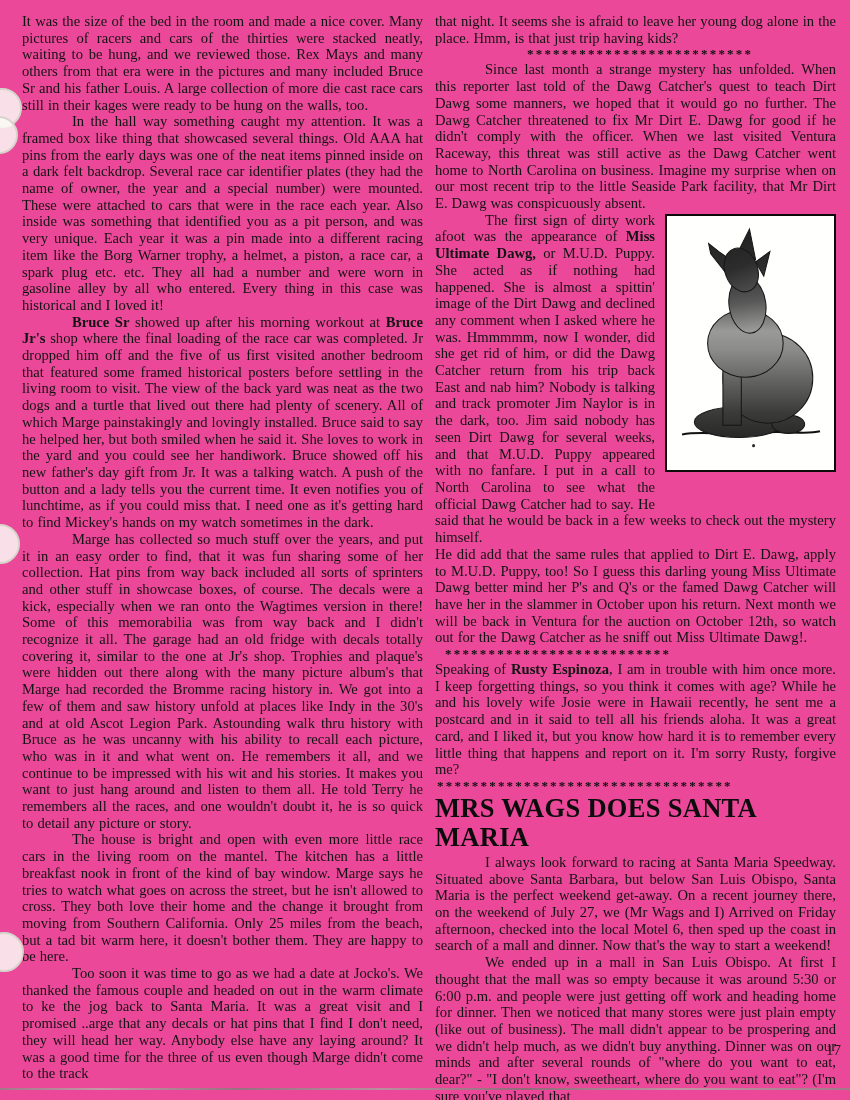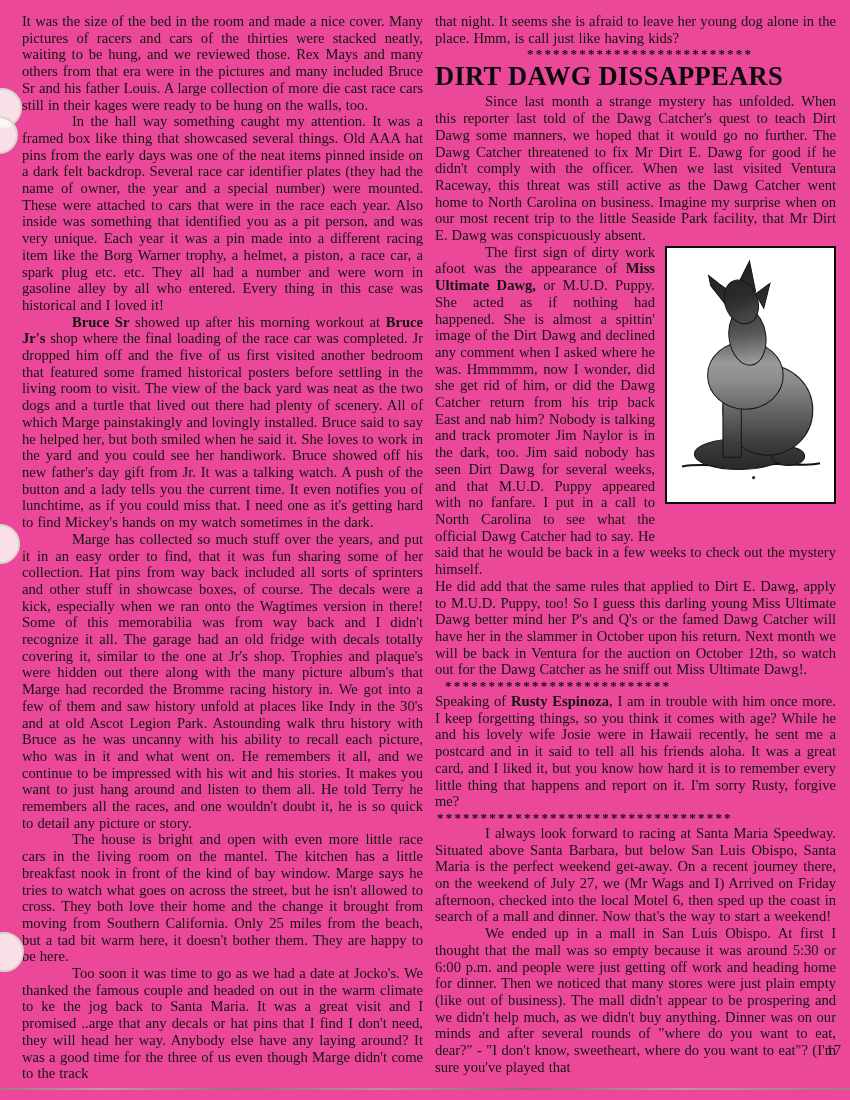--- a/index.html
+++ b/index.html
@@ -49,25 +49,24 @@
     <div class="col">
       <p class="body"><span>It was the size of the bed in the room and made a nice cover. Many pictures of racers and cars of the thirties were stacked neatly, waiting to be hung, and we reviewed those. Rex Mays and many others from that era were in the pictures and many included Bruce Sr and his father Louis. A large collection of more die cast race cars still in their kages were ready to be hung on the walls, too.</span></p>
       <p class="body ind"><span>In the hall way something caught my attention. It was a framed box like thing that showcased several things. Old AAA hat pins from the early days was one of the neat items pinned inside on a dark felt backdrop. Several race car identifier plates (they had the name of owner, the year and a special number) were mounted. These were attached to cars that were in the race each year. Also inside was something that identified you as a pit person, and was very unique. Each year it was a pin made into a different racing item like the Borg Warner trophy, a helmet, a piston, a race car, a spark plug etc. etc. They all had a number and were worn in gasoline alley by all who entered. Every thing in this case was historical and I loved it!</span></p>
       <p class="body ind"><span><b>Bruce Sr</b> showed up after his morning workout at <b>Bruce Jr's</b> shop where the final loading of the race car was completed. Jr dropped him off and the five of us first visited another bedroom that featured some framed historical posters before settling in the living room to visit. The view of the back yard was neat as the two dogs and a turtle that lived out there had plenty of scenery. All of which Marge painstakingly and lovingly installed. Bruce said to say he helped her, but both smiled when he said it. She loves to work in the yard and you could see her handiwork. Bruce showed off his new father's day gift from Jr. It was a talking watch. A push of the button and a lady tells you the current time. It even notifies you of lunchtime, as if you could miss that. I need one as it's getting hard to find Mickey's hands on my watch sometimes in the dark.</span></p>
       <p class="body ind"><span>Marge has collected so much stuff over the years, and put it in an easy order to find, that it was fun sharing some of her collection. Hat pins from way back included all sorts of sprinters and other stuff in showcase boxes, of course. The decals were a kick, especially when we ran onto the Wagtimes version in there! Some of this memorabilia was from way back and I didn't recognize it all. The garage had an old fridge with decals totally covering it, similar to the one at Jr's shop. Trophies and plaque's were hidden out there along with the many picture album's that Marge had recorded the Bromme racing history in. We got into a few of them and saw history unfold at places like Indy in the 30's and at old Ascot Legion Park. Astounding walk thru history with Bruce as he was uncanny with his ability to recall each picture, who was in it and what went on. He remembers it all, and we continue to be impressed with his wit and his stories. It makes you want to just hang around and listen to them all. He told Terry he remembers all the races, and one wouldn't doubt it, he is so quick to detail any picture or story.</span></p>
       <p class="body ind"><span>The house is bright and open with even more little race cars in the living room on the mantel. The kitchen has a little breakfast nook in front of the kind of bay window. Marge says he tries to watch what goes on across the street, but he isn't allowed to cross. They both love their home and the change it brought from moving from Southern California. Only 25 miles from the beach, but a tad bit warm here, it doesn't bother them. They are happy to be here.</span></p>
       <p class="body ind"><span>Too soon it was time to go as we had a date at Jocko's. We thanked the famous couple and headed on out in the warm climate to ke the jog back to Santa Maria. It was a great visit and I promised ..arge that any decals or hat pins that I find I don't need, they will head her way. Anybody else have any laying around? It was a good time for the three of us even though Marge didn't come to the track</span></p>
     </div>
 
     <div class="col">
-      <p class="body"><span>that night. It seems she is afraid to leave her young dog alone in the place. Hmm, is call just like having kids?</span></p>
+      <p class="body"><span>that night. It seems she is afraid to leave her young dog alone in the place. Hmm, is that just trip having kids?</span></p>
 
       <div class="stars s1">**************************</div>
 
-      <h1 class="art">DIRT DAWG DISSAPPEARS</h1>
 
       <p class="body ind"><span>Since last month a strange mystery has unfolded. When this reporter last told of the Dawg Catcher's quest to teach Dirt Dawg some manners, we hoped that it would go no further. The Dawg Catcher threatened to fix Mr Dirt E. Dawg for good if he didn't comply with the officer. When we last visited Ventura Raceway, this threat was still active as the Dawg Catcher went home to North Carolina on business. Imagine my surprise when on our most recent trip to the little Seaside Park facility, that Mr Dirt E. Dawg was conspicuously absent.</span></p>
 
       <p class="body ind">
         <span class="fig-float">
           <span class="fig-box">
             <svg width="155" height="240" viewBox="0 0 150 235" role="img">
               <defs>
                 <linearGradient id="dogGrad" x1="0" y1="0" x2="0" y2="235" gradientUnits="userSpaceOnUse">
                   <stop offset="0" stop-color="#1f1f1f"></stop>
@@ -102,20 +101,21 @@
       </p>
 
       <p class="body"><span>He did add that the same rules that applied to Dirt E. Dawg, apply to M.U.D. Puppy, too! So I guess this darling young Miss Ultimate Dawg better mind her P's and Q's or the famed Dawg Catcher will have her in the slammer in October upon his return. Next month we will be back in Ventura for the auction on October 12th, so watch out for the Dawg Catcher as he sniff out Miss Ultimate Dawg!.</span></p>
 
       <div class="stars s2">**************************</div>
 
       <p class="body"><span>Speaking of <b>Rusty Espinoza</b>, I am in trouble with him once more. I keep forgetting things, so you think it comes with age? While he and his lovely wife Josie were in Hawaii recently, he sent me a postcard and in it said to tell all his friends aloha. It was a great card, and I liked it, but you know how hard it is to remember every little thing that happens and report on it. I'm sorry Rusty, forgive me?</span></p>
 
       <div class="stars s3">**********************************</div>
 
+      <h1 class="art">MRS WAGS DOES SANTA MARIA</h1>
 
       <p class="body ind"><span>I always look forward to racing at Santa Maria Speedway. Situated above Santa Barbara, but below San Luis Obispo, Santa Maria is the perfect weekend get-away. On a recent journey there, on the weekend of July 27, we (Mr Wags and I) Arrived on Friday afternoon, checked into the local Motel 6, then sped up the coast in search of a mall and dinner. Now that's the way to start a weekend!</span></p>
       <p class="body ind"><span>We ended up in a mall in San Luis Obispo. At first I thought that the mall was so empty because it was around 5:30 or 6:00 p.m. and people were just getting off work and heading home for dinner. Then we noticed that many stores were just plain empty (like out of business). The mall didn't appear to be prospering and we didn't help much, as we didn't buy anything. Dinner was on our minds and after several rounds of "where do you want to eat, dear?" - "I don't know, sweetheart, where do you want to eat"? (I'm sure you've played that</span></p>
     </div>
   </div>
 
   <div class="hole h1"></div>
   <div class="hole h1b"></div>
   <div class="hole h2"></div>
   <div class="hole h3"></div>

